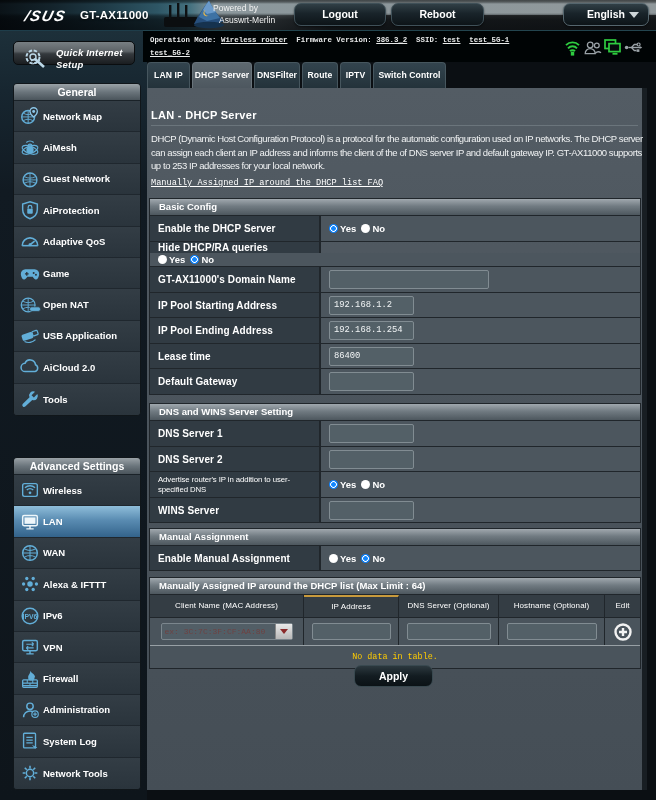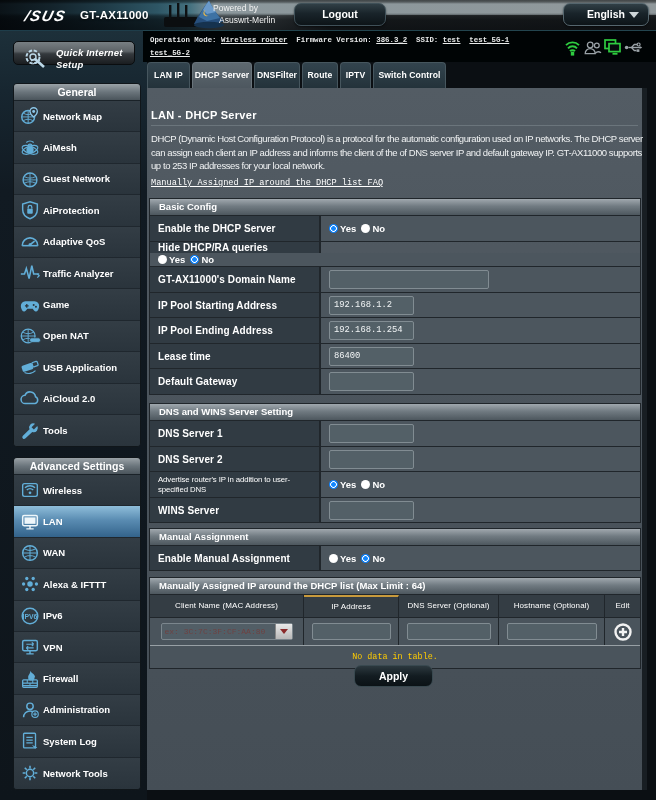--- a/index.html
+++ b/index.html
@@ -105,20 +105,21 @@
       <rect x="14" y="3" width="2.4" height="16" fill="#0d1012"></rect>
       <rect x="22" y="5" width="2.4" height="14" fill="#0d1012"></rect>
       <path d="M46 1 C50 9 56 17 61 21 L49 26 L31 24 C35 15 41 7 46 1 Z" fill="#274f7c"></path>
       <path d="M46 1 C49 7 53 13 57 18 L44 21 L36 17 C39 10 42 5 46 1 Z" fill="#3e72a4"></path>
       <path d="M46 1 C48 5 51 9 53 12 L44 14 L40 10 C42 6 44 3 46 1 Z" fill="#6a9aca"></path>
       <ellipse cx="46" cy="25" rx="15" ry="3.2" fill="#16324e"></ellipse>
       <path d="M43 10 a3.2 3.2 0 1 0 3 5.2 a2.6 2.6 0 1 1 -3 -5.2" fill="#e8b84a"></path>
     </svg>
     <div class="poweredby">Powered by<br><span class="l2">Asuswrt-Merlin</span></div>
     <div class="topbtn btn-logout">Logout</div>
+    <div class="topbtn btn-reboot">Reboot</div>
     <div class="topbtn btn-lang">English<span class="tri"></span></div>
   </div>
 
   <div class="sidebar">
     <div class="qis">
       <svg class="qisic" style="position:absolute;left:7px;top:5px" width="30" height="24" viewBox="0 0 30 24">
           <g stroke="#bcd8e8" fill="none">
             <circle cx="12" cy="10" r="6.5" stroke-width="2" stroke-dasharray="3.4 1.7"></circle>
             <circle cx="12" cy="10" r="3" stroke-width="1.4"></circle>
             <path d="M14 12l9 8" stroke-width="2.6"></path>
@@ -149,24 +150,20 @@
             <path d="M12 3l8 2.5v6c0 5-3.5 8.5-8 10-4.5-1.5-8-5-8-10v-6z" fill="none" stroke="#62aed8" stroke-width="1.6"></path>
             <rect x="9" y="10.5" width="6" height="5.5" rx="1" fill="#62aed8"></rect>
             <path d="M10 10.5v-1.5a2 2 0 0 1 4 0v1.5" stroke="#62aed8" stroke-width="1.4" fill="none"></path>
           </svg>AiProtection</div>
       <div class="mitem"><svg class="ic" viewBox="0 0 24 24">
             <path d="M3.5 16a8.5 8.5 0 0 1 17 0" fill="none" stroke="#62aed8" stroke-width="1.7"></path>
             <path d="M3.5 16h17" stroke="#62aed8" stroke-width="1.7"></path>
             <path d="M12 15l5-4" stroke="#62aed8" stroke-width="1.8"></path>
             <circle cx="12" cy="15" r="1.6" fill="#62aed8"></circle>
           </svg>Adaptive QoS</div>
-      <div class="mitem"><svg class="ic" viewBox="0 0 24 24">
-            <path d="M2 13h4l2-6 3 11 3-14 2 9h6" fill="none" stroke="#62aed8" stroke-width="1.7"></path>
-            <path d="M20 17l2-2-2-2" fill="none" stroke="#62aed8" stroke-width="1.4"></path>
-          </svg>Traffic Analyzer</div>
       <div class="mitem"><svg class="ic" viewBox="0 0 24 24">
             <path d="M7 8h10a5 5 0 0 1 5 5.5c-.3 3-2 6-4 5.5-1.4-.3-2.4-2-3-3h-6c-.6 1-1.6 2.7-3 3-2 .5-3.7-2.5-4-5.5A5 5 0 0 1 7 8z" fill="#62aed8"></path>
             <path d="M8.5 11v4M6.5 13h4" stroke="#2b353d" stroke-width="1.4"></path>
             <circle cx="16" cy="12" r="1.1" fill="#2b353d"></circle>
             <circle cx="18.5" cy="14" r="1.1" fill="#2b353d"></circle>
           </svg>Game</div>
       <div class="mitem"><svg class="ic" viewBox="0 0 24 24">
             <circle cx="10" cy="12" r="7.5" fill="none" stroke="#62aed8" stroke-width="1.5"></circle>
             <path d="M2.5 12h15M10 4.5v15M4.5 8c3.5 2 7.5 2 11 0M4.5 16c3.5-2 7.5-2 11 0" stroke="#62aed8" stroke-width="1" fill="none"></path>
             <path d="M14 14h7a2.5 2.5 0 0 1 0 5h-7a2.5 2.5 0 0 1 0-5z" fill="#62aed8" stroke="#2b353d" stroke-width="0.8"></path>

